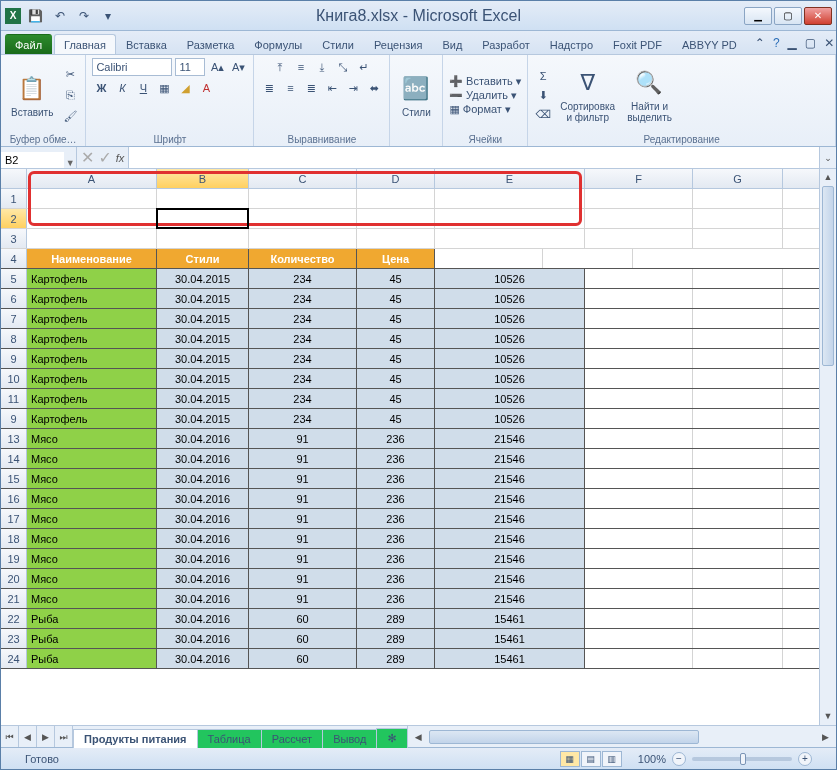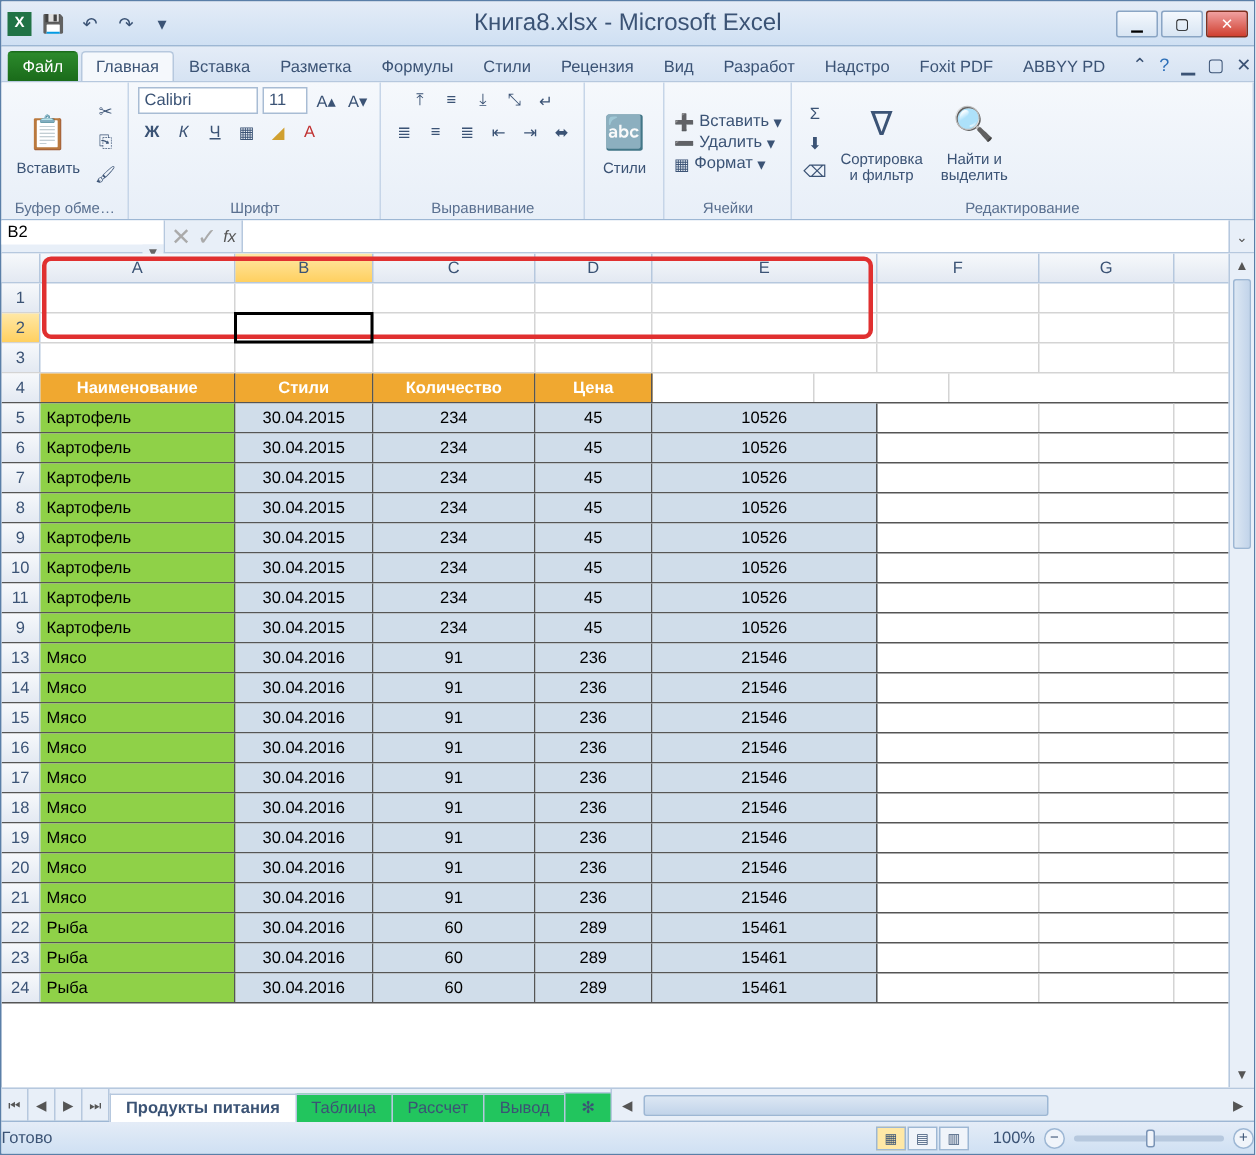--- a/index.html
+++ b/index.html
@@ -33,21 +33,21 @@
 .big-btn { display: flex; flex-direction: column; align-items: center; gap: 2px; padding: 2px 4px; cursor: pointer; }
 .big-btn .ico { width: 32px; height: 32px; display: flex; align-items: center; justify-content: center; font-size: 22px; }
 .big-btn .lbl { font-size: 10px; text-align: center; line-height: 1.1; white-space: nowrap; }
 .small-col { display: flex; flex-direction: column; gap: 3px; }
 .srow { display: flex; align-items: center; gap: 3px; }
 .sbtn { width: 18px; height: 18px; display: flex; align-items: center; justify-content: center; border: 1px solid transparent; cursor: pointer; font-size: 11px; }
 .combo { height: 18px; border: 1px solid #a8bcd4; background: #fff; font-size: 11px; padding: 0 3px; display: flex; align-items: center; }
 
 
 .formula-bar { height: 22px; border-bottom: 1px solid #b6c8de; display: flex; align-items: stretch; background: #e8eff8; }
-.name-box { width: 109px; border-right: 1px solid #b6c8de; display: flex; align-items: flex-end; flex-direction: column; }
+.name-box { width: 76px; border-right: 1px solid #b6c8de; display: flex; align-items: flex-end; }
 .name-box input { width: 100%; border: none; background: #fff; font-size: 11px; padding: 2px 4px; outline: none; }
 .name-box .dd { width: 14px; text-align: center; font-size: 9px; color: #666; background: #e8eff8; cursor: pointer; }
 .fb-btns { display: flex; align-items: center; padding: 0 4px; gap: 4px; border-right: 1px solid #b6c8de; }
 .fx { font-style: italic; font-size: 11px; color: #555; cursor: pointer; }
 .formula-input { flex: 1; background: #fff; border: none; font-size: 11px; padding: 2px 6px; }
 
 
 .grid-wrap { flex: 1; display: flex; flex-direction: column; overflow: hidden; position: relative; }
 .col-headers { height: 20px; display: flex; background: linear-gradient(#f6f8fb,#e3e9f2); border-bottom: 1px solid #b6c8de; }
 .corner { width: 26px; border-right: 1px solid #b6c8de; background: linear-gradient(#f6f8fb,#e3e9f2); }
@@ -77,21 +77,21 @@
 .sheet-nav .nb { width: 18px; border-right: 1px solid #b6c8de; text-align: center; line-height: 22px; color: #555; cursor: pointer; font-size: 9px; }
 .sheet-tabs { display: flex; align-items: flex-end; }
 .stab { padding: 3px 10px; background: #22c55e; border: 1px solid #b6c8de; border-bottom: none; margin-right: -1px; cursor: pointer; color: #3b5375; position: relative; top: 1px; }
 .stab.active { background: #fff; font-weight: bold; z-index: 1; }
 .hscroll { flex: 1; display: flex; align-items: center; border-left: 1px solid #b6c8de; padding: 0 2px; justify-content: space-between; }
 .hscroll .arrow { width: 17px; text-align: center; font-size: 9px; color: #555; cursor: pointer; }
 .hscroll .htrack { flex: 1; height: 14px; margin: 0 2px; position: relative; }
 .hscroll .hthumb { position: absolute; left: 0; width: 270px; top: 0; bottom: 0; background: linear-gradient(#dce7f3,#c2d4ea); border: 1px solid #9db7d4; border-radius: 2px; cursor: pointer; }
 
 
-.status-bar { height: 22px; background: linear-gradient(#e4ecf7,#cfe0f3); border-top: 1px solid #9db7d4; display: flex; align-items: center; font-size: 11px; color: #3b5375; padding: 0 0; }
+.status-bar { height: 22px; background: linear-gradient(#e4ecf7,#cfe0f3); border-top: 1px solid #9db7d4; display: flex; align-items: center; font-size: 11px; color: #3b5375; padding: 0 24px; }
 .zoom { margin-left: auto; display: flex; align-items: center; gap: 6px; }
 .view-btns { display: flex; gap: 1px; margin-right: 10px; }
 .vbtn { width: 20px; height: 16px; border: 1px solid #9db7d4; background: #f0f4fa; cursor: pointer; font-size: 9px; text-align: center; line-height: 14px; }
 .vbtn.active { background: #ffe8a6; }
 .slider { width: 100px; height: 4px; background: #b6c8de; position: relative; border-radius: 2px; }
 .slider .knob { position: absolute; left: 48px; top: -4px; width: 6px; height: 12px; background: #f0f4fa; border: 1px solid #7a94b6; border-radius: 2px; cursor: pointer; }
 .zbtn { width: 14px; height: 14px; border: 1px solid #9db7d4; border-radius: 7px; text-align: center; line-height: 12px; font-size: 10px; cursor: pointer; background: #f0f4fa; }
 
 
 .cA { width: 130px; } .cB { width: 92px; } .cC { width: 108px; } .cD { width: 78px; } .cE { width: 150px; } .cF { width: 108px; } .cG { width: 90px; }

